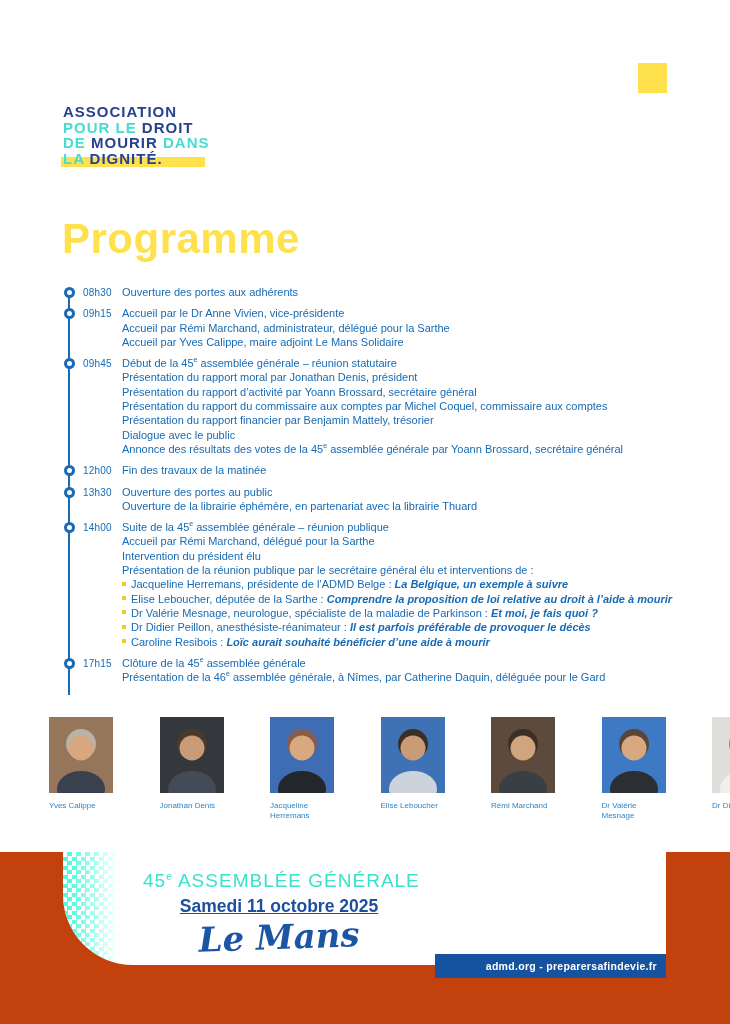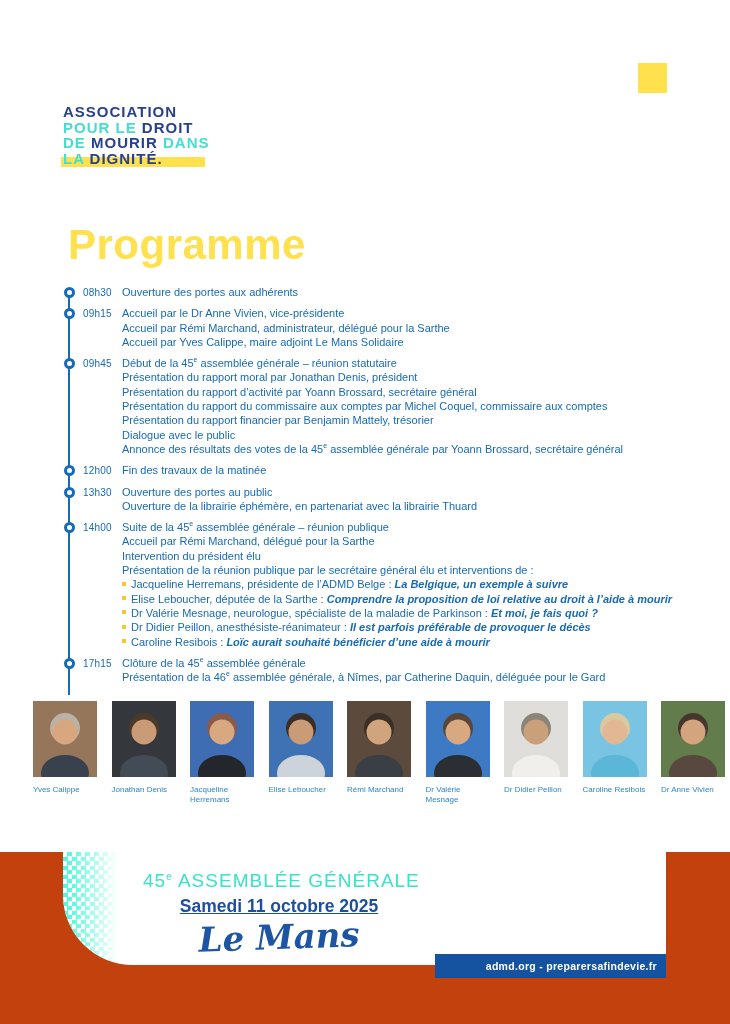--- a/index.html
+++ b/index.html
@@ -13,38 +13,38 @@
   
   .logo{position:absolute;left:63px;top:104px;font-weight:bold;font-size:15px;
         line-height:15.5px;letter-spacing:1px;white-space:nowrap;}
   .logo .navy{color:#27418f;}
   .logo .teal{color:#45ddd0;}
   .logo .l-line{position:relative;}
   .logo .hl{position:absolute;left:-2px;bottom:-1px;width:144px;height:10px;background:#ffe14d;z-index:0;}
   .logo .l-line span{position:relative;z-index:1;}
 
   
-  .title{position:absolute;left:60px;top:213px;margin:8px;font-size:42px;font-weight:bold;
+  .title{position:absolute;left:60px;top:213px;margin:2px;font-size:42px;font-weight:bold;
          letter-spacing:0.5px;color:#fee14d;}
 
   
   .schedule{position:absolute;left:55px;top:285px;width:675px;color:#176ab5;font-size:11px;}
   .tline{position:absolute;left:13.2px;top:8px;width:1.6px;height:402px;background:#176ab5;}
   .group{position:relative;padding-left:67px;margin-bottom:7px;}
   .time{position:absolute;left:28px;top:2px;font-size:10px;letter-spacing:0.2px;}
   .dot{position:absolute;left:8.5px;top:2px;width:11px;height:11px;border:3px solid #176ab5;
        border-radius:50%;background:#fff;box-sizing:border-box;}
   .line{line-height:14.3px;white-space:nowrap;}
   .line sup{font-size:7px;line-height:0;}
   .line .it{font-style:italic;font-weight:bold;}
   .bullet{display:inline-block;width:4px;height:4px;background:#f2ca30;margin-right:5px;vertical-align:2.5px;}
 
   
   .people{position:absolute;left:33px;top:701px;display:flex;gap:10.5px;}
-  .person{margin:0;width:68px;}
+  .person{margin:16px;width:68px;}
   .photo{width:64px;height:76px;overflow:hidden;background:#ccc;}
   .photo svg{display:block;}
   .caption{margin-top:8px;font-size:8px;line-height:9.5px;color:#2e86c8;}
 
   
   .band{position:absolute;left:0;top:852px;width:730px;height:172px;background:#c2410c;}
   .panel{position:absolute;left:63px;top:0;width:603px;height:113px;background:#ffffff;
          border-radius:0 0 10px 70px;overflow:hidden;}
   .halftone{position:absolute;left:0;top:0;width:58px;height:113px;
             background:repeating-conic-gradient(#4ffbdc 0% 25%, transparent 0% 50%);

